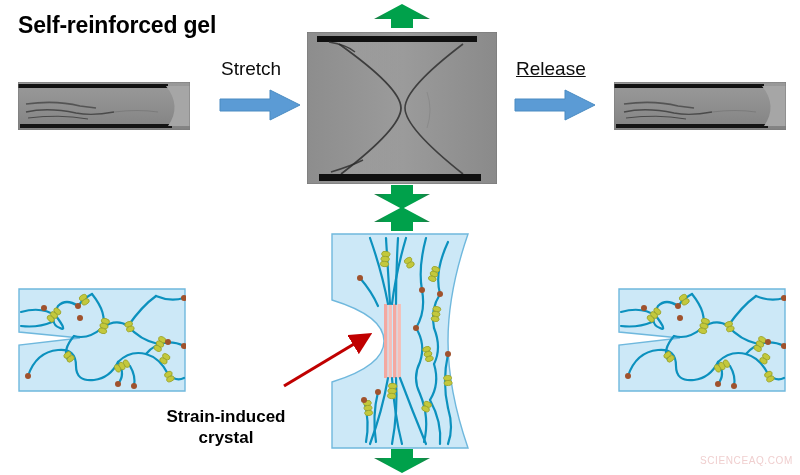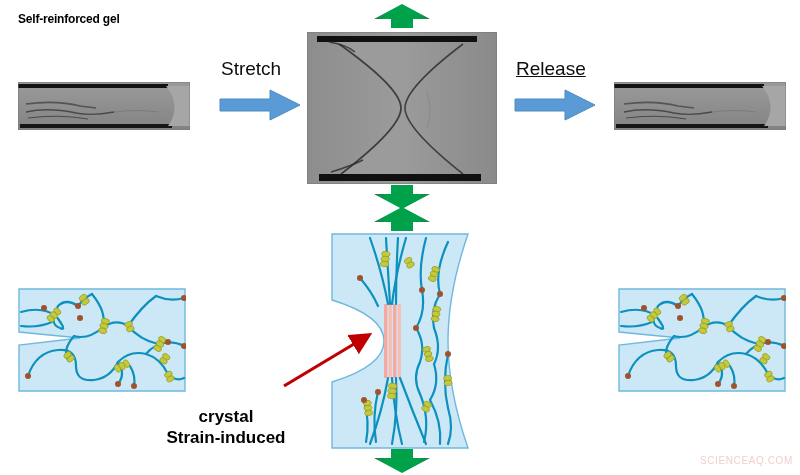--- a/index.html
+++ b/index.html
@@ -1,21 +1,21 @@
 <!DOCTYPE html>
 <html><head>
 <meta charset="utf-8">
 <style>
   html,body{margin:0;padding:0;background:#ffffff;}
   body{width:800px;height:475px;position:relative;overflow:hidden;
        font-family:"Liberation Sans",sans-serif;color:#000;}
   .abs{position:absolute;}
 
   
-  #title{left:18px;top:12px;font-size:12px;font-weight:bold;letter-spacing:-0.2px;}
+  #title{left:18px;top:12px;font-size:23px;font-weight:bold;letter-spacing:-0.2px;}
   .arrow-label{font-size:19px;font-weight:normal;color:#0d0d0d;}
   #stretch-label{left:221px;top:58px;}
   #release-label{left:516px;top:58px;text-decoration:underline;}
   #crystal-label{left:140px;top:406px;width:172px;text-align:center;
                  font-size:17px;font-weight:bold;line-height:21px;}
   #watermark{left:700px;top:455px;font-size:10px;letter-spacing:0.6px;
              color:#f0cfcf;font-family:"Liberation Sans",sans-serif;}
 
   
   .photo{background:#8e8e8e;overflow:hidden;}
@@ -414,17 +414,17 @@
     <defs>
       <marker id="rh" markerWidth="7" markerHeight="7" refX="4" refY="3.5" orient="auto">
         <path d="M0 0 L7 3.5 L0 7 Z" fill="#C00000"></path>
       </marker>
     </defs>
     <line x1="4" y1="56" x2="84" y2="8" stroke="#C00000" stroke-width="3.2" marker-end="url(#rh)"></line>
   </svg>
 </div>
 
 <div class="abs" id="crystal-label">
+  <div>Strain-induced</div>
   <div>crystal</div>
-  <div>Strain-induced</div>
 </div>
 
 <div class="abs" id="watermark">SCIENCEAQ.COM</div>
 
 </body></html>

